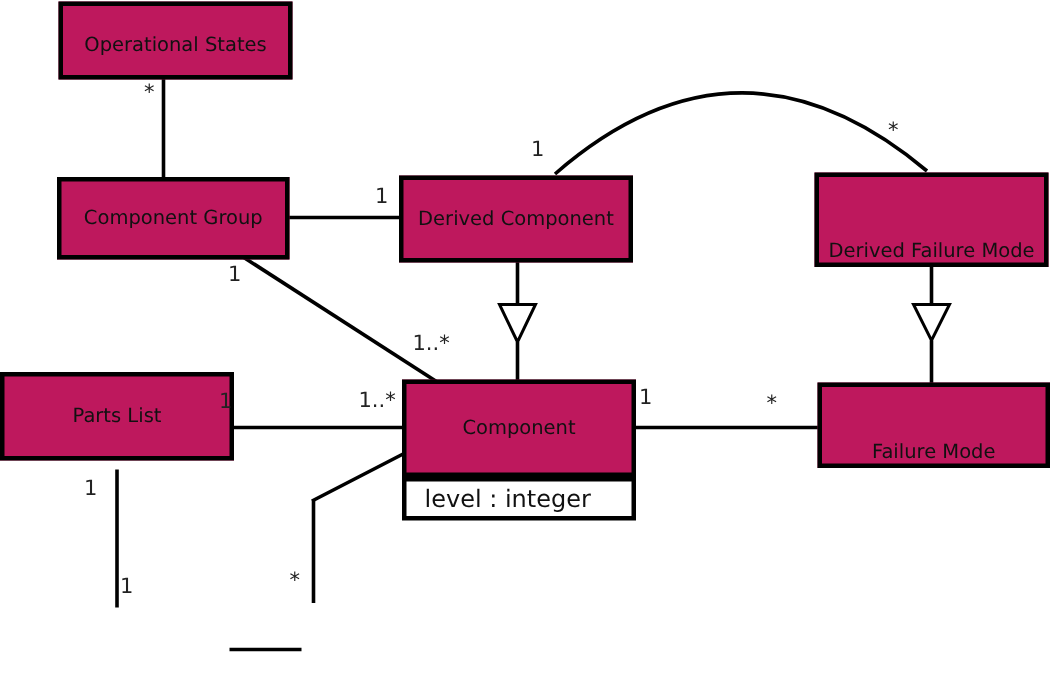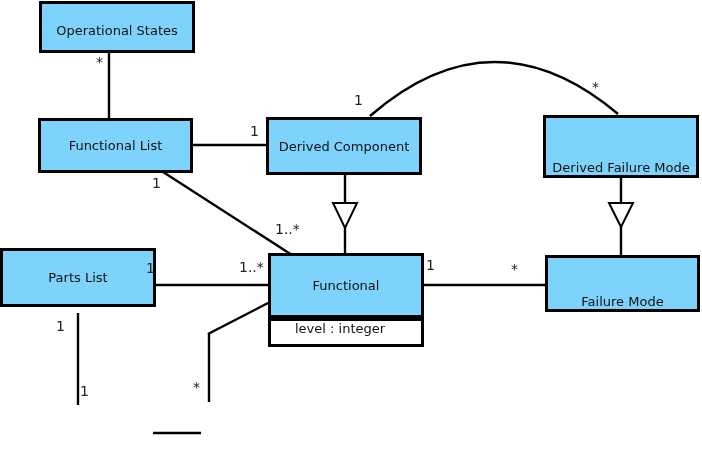--- a/index.html
+++ b/index.html
@@ -28,38 +28,39 @@
   }
   .edges polygon {
     stroke: #000000;
     stroke-width: 2;
     fill: #ffffff;
   }
   .uml-class {
     position: absolute;
     box-sizing: border-box;
     border: 3px solid #000000;
-    background: #7dd3fc;
+    background: #be185d;
     display: flex;
     align-items: center;
     justify-content: center;
     font-size: 13px;
     color: #111111;
     z-index: 2;
     white-space: nowrap;
   }
   .uml-attrs {
     position: absolute;
     box-sizing: border-box;
     border: 3px solid #000000;
     background: #ffffff;
     display: flex;
+    align-items: center;
     justify-content: flex-start;
-    padding-left: 24px;
-    font-size: 13px;
+    padding-left: 12px;
+    font-size: 16px;
     color: #111111;
     z-index: 3;
     white-space: nowrap;
   }
   .mult {
     position: absolute;
     font-size: 14px;
     line-height: 1;
     color: #222222;
     z-index: 4;
@@ -88,37 +89,37 @@
     <line x1="153" y1="433" x2="201" y2="433"></line>
     <line x1="209" y1="402" x2="209" y2="333"></line>
     <line x1="208" y1="334" x2="270" y2="302"></line>
   </svg>
 
   <div class="uml-class" style="left:39px; top:1px; width:156px; height:52px; padding-top:6px;">
     <span>Operational States</span>
   </div>
 
   <div class="uml-class" style="left:38px; top:118px; width:155px; height:55px;">
-    <span>Functional List</span>
+    <span>Component Group</span>
   </div>
 
   <div class="uml-class" style="left:266px; top:117px; width:156px; height:58px;">
     <span>Derived Component</span>
   </div>
 
   <div class="uml-class" style="left:543px; top:115px; width:156px; height:63px; padding-top:17px;align-items:flex-end;">
     <span>Derived Failure Mode</span>
   </div>
 
   <div class="uml-class" style="left:0px; top:248px; width:156px; height:59px;">
     <span>Parts List</span>
   </div>
 
   <div class="uml-class" style="left:268px; top:253px; width:156px; height:65px;">
-    <span>Functional</span>
+    <span>Component</span>
   </div>
   <div class="uml-attrs" style="left:268px; top:318px; width:156px; height:29px;">
     <span>level : integer</span>
   </div>
 
   <div class="uml-class" style="left:545px; top:255px; width:155px; height:57px;align-items:flex-end;">
     <span>Failure Mode</span>
   </div>
 
 

